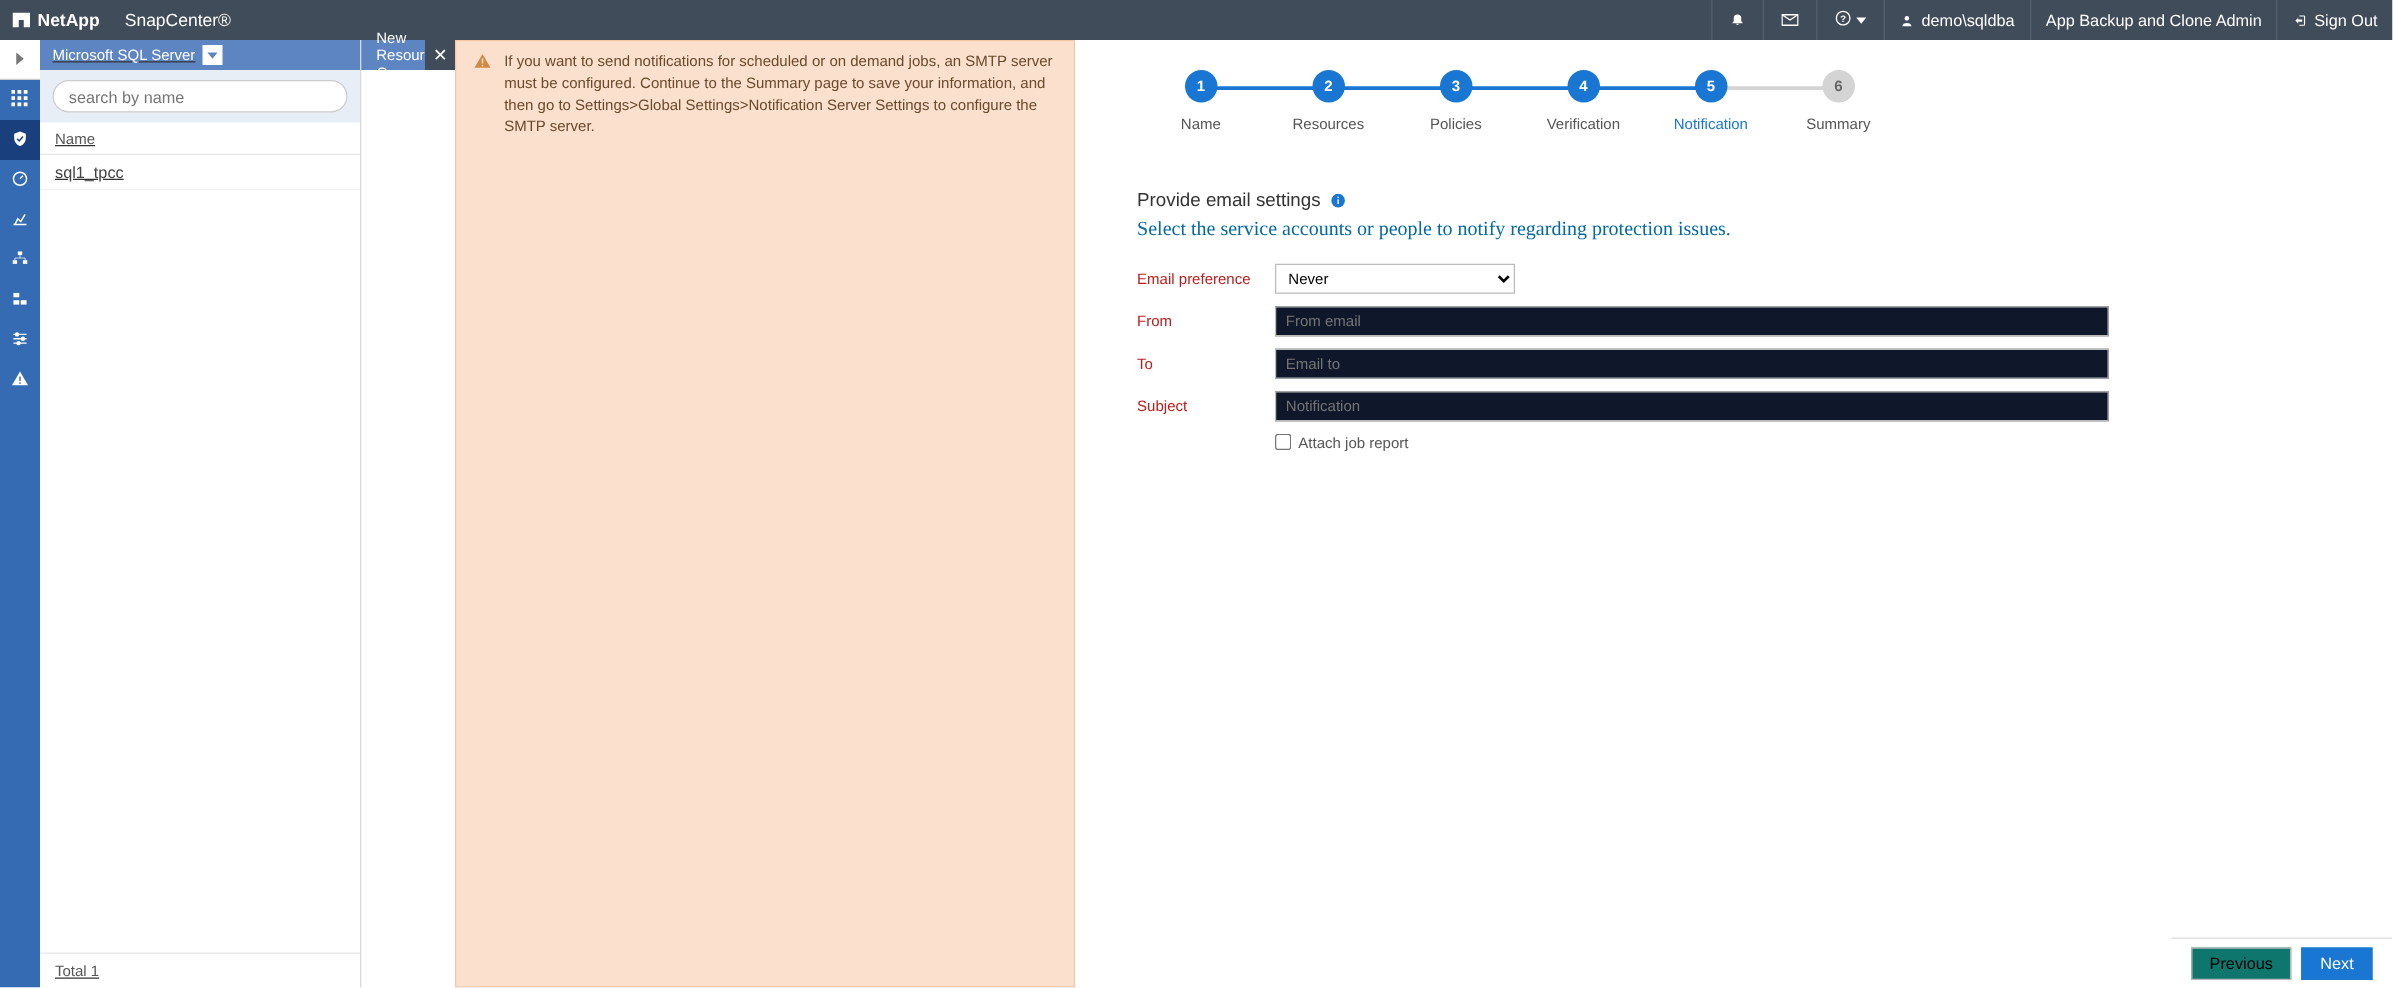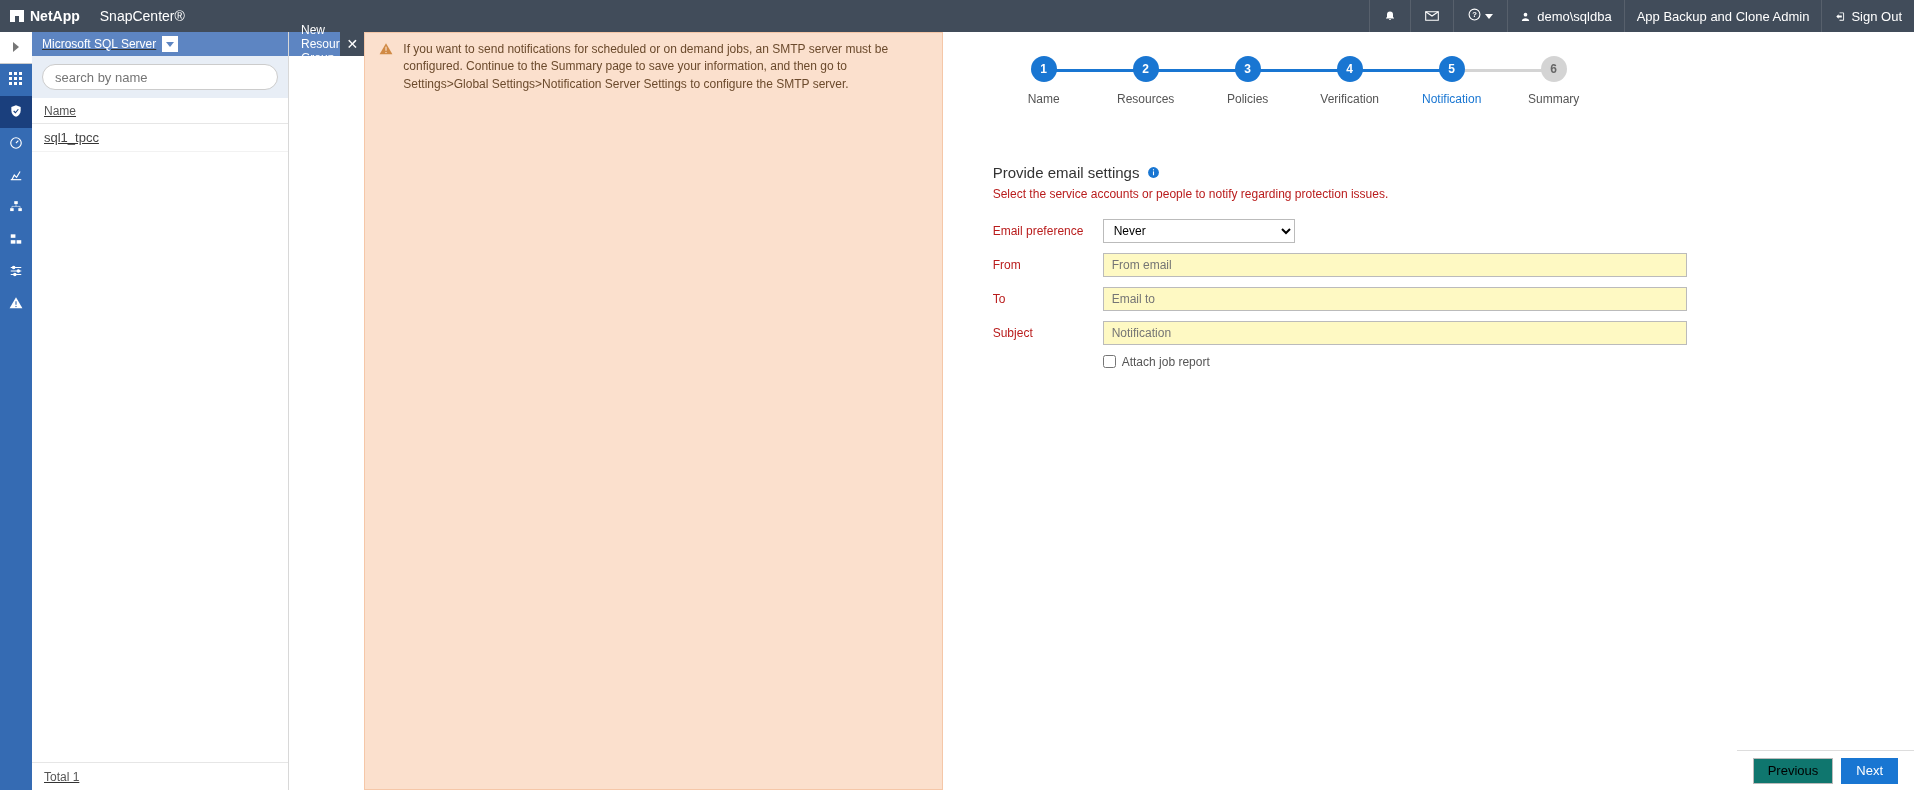--- a/index.html
+++ b/index.html
@@ -49,30 +49,30 @@
     .stepper { display: flex; align-items: center; }
     .step { display: flex; flex-direction: column; align-items: center; width: 102px; position: relative; }
     .step-circle { width: 26px; height: 26px; border-radius: 50%; display: flex; align-items: center; justify-content: center; font-size: 12px; font-weight: 600; z-index: 2; }
     .step.done .step-circle, .step.current .step-circle { background: #1976d2; color: #fff; }
     .step.pending .step-circle { background: #d4d4d4; color: #666; }
     .step-line { position: absolute; top: 13px; left: 50%; width: 100%; height: 3px; background: #1976d2; z-index: 1; }
     .step:last-child .step-line { display: none; }
     .step-label { margin-top: 10px; font-size: 12px; color: #555; }
     .step.current .step-label { color: #1976d2; }
 
-    .section { margin-top: 58px; max-width: 900px; }
+    .section { margin-top: 46px; max-width: 900px; }
     .section-title { font-size: 15px; font-weight: 400; color: #333; display: flex; align-items: center; }
     .info-ico { display: inline-flex; margin-left: 8px; color: #1976d2; }
-    .section-sub { font-size: 12px; color: #b91c1c; margin-top: 6px; }
+    .section-sub { font-size: 16px; color: #0369a1; margin-top: 6px; font-family: Liberation Serif, serif; }
 
     .form { margin-top: 18px; }
     .form-row { display: flex; align-items: center; margin-bottom: 10px; }
     .form-label { width: 110px; font-size: 12px; color: #b91c1c; }
     .form-ctrl select { width: 192px; height: 24px; border: 1px solid #bbb; background: #fff; font-size: 12px; padding: 0 6px; }
-    .form-ctrl input[type=text] { width: 584px; height: 24px; border: 1px solid #bbb; background: #fef9c3; color: #888; font-size: 12px; padding: 0 8px; }
+    .form-ctrl input[type=text] { width: 667px; height: 24px; border: 1px solid #bbb; background: #0f172a; color: #888; font-size: 12px; padding: 0 8px; }
     .form-check { display: flex; align-items: flex-start; font-size: 12px; color: #555; }
     .form-check input { margin-right: 6px; }
 
     .main-footer { margin-top: auto; height: 40px; border-top: 1px solid #ddd; display: flex; align-items: center; justify-content: flex-end; padding: 0 16px; gap: 8px; }
     .btn { height: 26px; padding: 0 14px; font-size: 13px; border: 1px solid #bbb; background: #0f766e; cursor: pointer; }
     .btn.primary { background: #1976d2; color: #fff; border-color: #1976d2; }
   </style>
 </head>
 <body>
 

